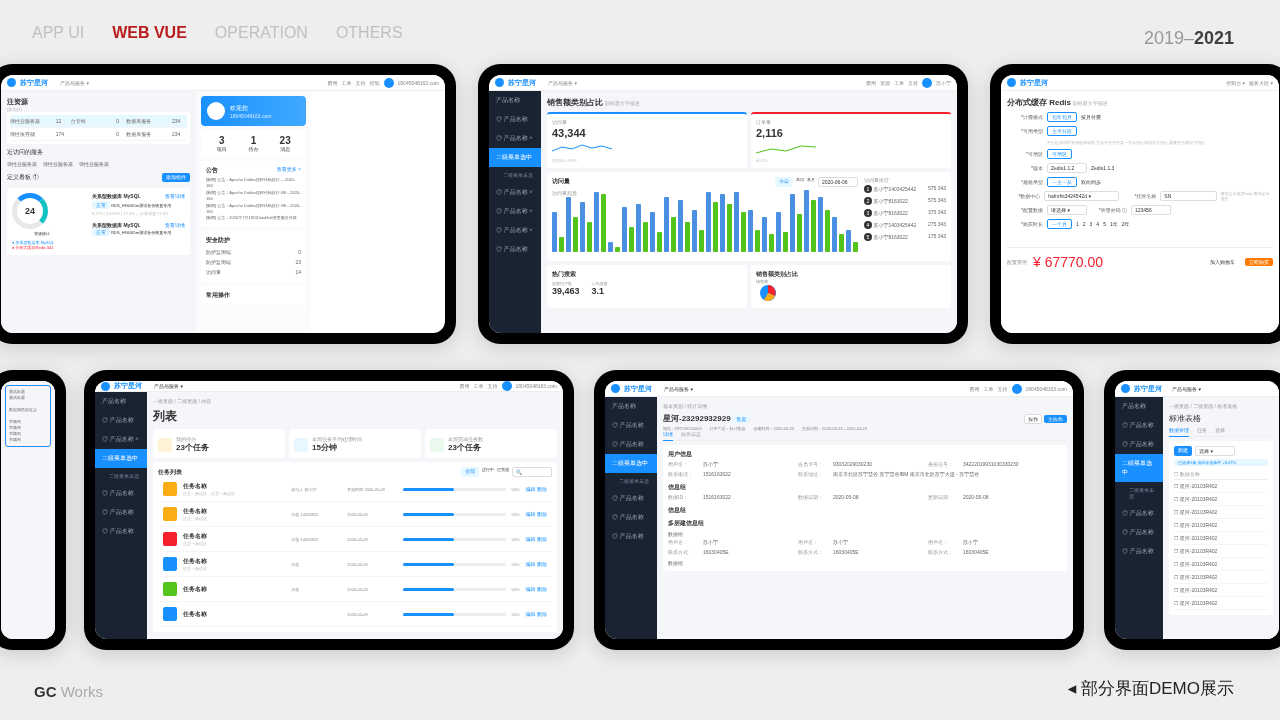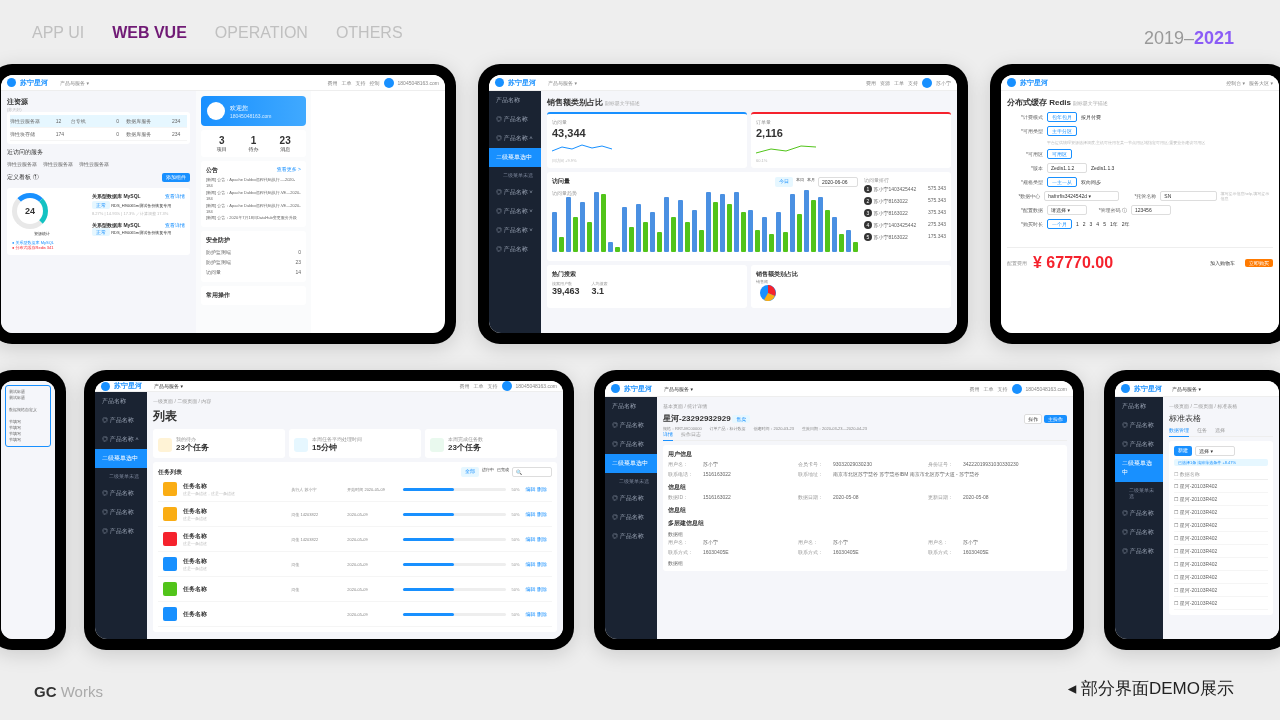--- a/index.html
+++ b/index.html
@@ -1,20 +1,20 @@
 <!DOCTYPE html>
 <html><head>
 <meta charset="utf-8">
 <style>
 *{margin:0;padding:0;box-sizing:border-box;font-family:-apple-system,BlinkMacSystemFont,"Segoe UI",sans-serif}
 body{background:#eeeeee;width:1280px;height:720px;overflow:hidden;position:relative}
 .top-nav{position:absolute;top:24px;left:32px;display:flex;gap:28px;font-size:16px;color:#c0c0c0}
-.top-nav .active{color:#701a75;font-weight:600}
+.top-nav .active{color:#b91c1c;font-weight:600}
 .year{position:absolute;top:28px;right:46px;font-size:18px;color:#999}
-.year b{color:#8b5cf6}
+.year b{color:#404040}
 .tablet{position:absolute;background:#000;border-radius:22px;padding:11px;box-shadow:0 4px 20px rgba(0,0,0,.15)}
 .screen{background:#fff;border-radius:12px;width:100%;height:100%;overflow:hidden;display:flex;flex-direction:column;font-size:6px;color:#333}
 .hdr{height:16px;background:#fff;border-bottom:1px solid #eee;display:flex;align-items:center;padding:0 6px;gap:4px}
 .logo{width:9px;height:9px;border-radius:50%;background:#1890ff;display:inline-block}
 .brand{font-size:7px;color:#1890ff;font-weight:600}
 .hdr-right{margin-left:auto;display:flex;gap:4px;align-items:center;font-size:5px;color:#888}
 .avatar{width:10px;height:10px;border-radius:50%;background:#1890ff}
 .body{flex:1;display:flex}
 .sidebar{width:52px;background:#1a2332;color:#9aa4b5;font-size:6px}
 .sidebar .item{padding:5px 7px;display:flex;align-items:center;gap:3px}
@@ -50,21 +50,21 @@
 .w-stats{display:flex;text-align:center;margin-top:4px;font-size:5px}
 .w-stats div{flex:1}
 .w-stats b{display:block;font-size:10px}
 .pill{display:inline-block;padding:1px 4px;border-radius:2px;font-size:5px}
 .tag-b{background:#e6f7ff;color:#1890ff}
 .badge{display:inline-block;width:10px;height:10px;border-radius:50%}
 .info-row{display:flex;font-size:5px;color:#666;padding:2px 0}
 .info-row .lbl{color:#999;width:35px}
 .tabs{display:flex;gap:8px;font-size:5px;color:#999;border-bottom:1px solid #eee;padding-bottom:3px;margin-bottom:4px}
 .tabs .act{color:#1890ff;border-bottom:1px solid #1890ff;padding-bottom:3px;margin-bottom:-4px}
-.price{color:#f5222d;font-size:16px;font-weight:700}
+.price{color:#f5222d;font-size:14px;font-weight:400}
 .form-row{display:flex;align-items:center;font-size:5px;margin:4px 0;gap:4px}
 .form-row .fl{color:#666;width:36px;text-align:right}
 .inp{border:1px solid #ddd;border-radius:2px;padding:1px 3px;font-size:5px;min-width:40px;background:#fff}
 .t-row{display:flex;padding:3px 0;font-size:5px;color:#666;border-bottom:1px solid #f5f5f5}
 .footer{position:absolute;bottom:20px;left:34px;font-size:15px;color:#333}
 .footer span{color:#aaa}
 .demo-txt{position:absolute;bottom:20px;right:46px;font-size:17px;color:#222}
 </style>
 </head>
 <body>

